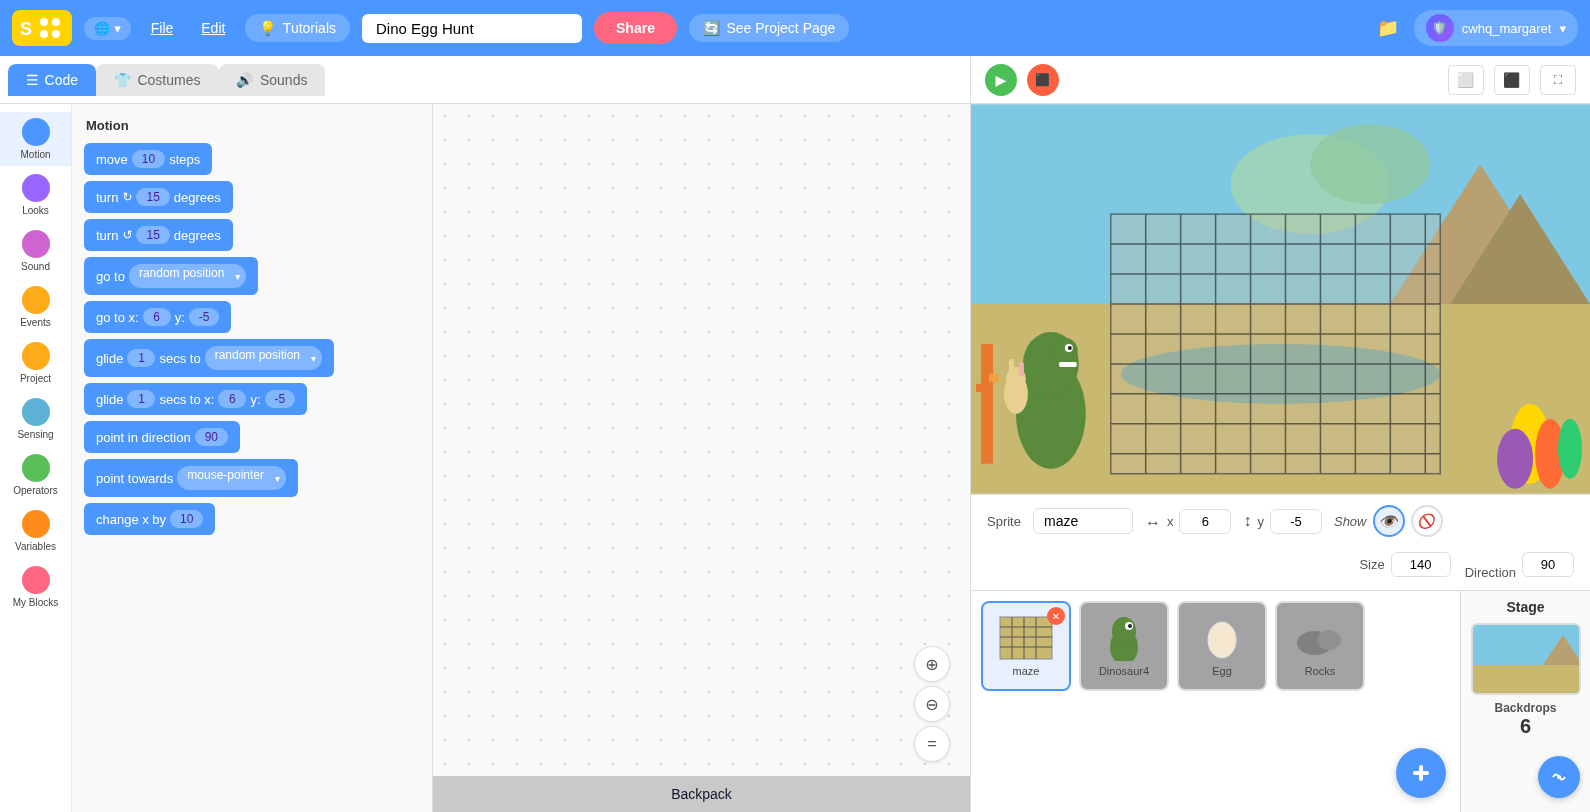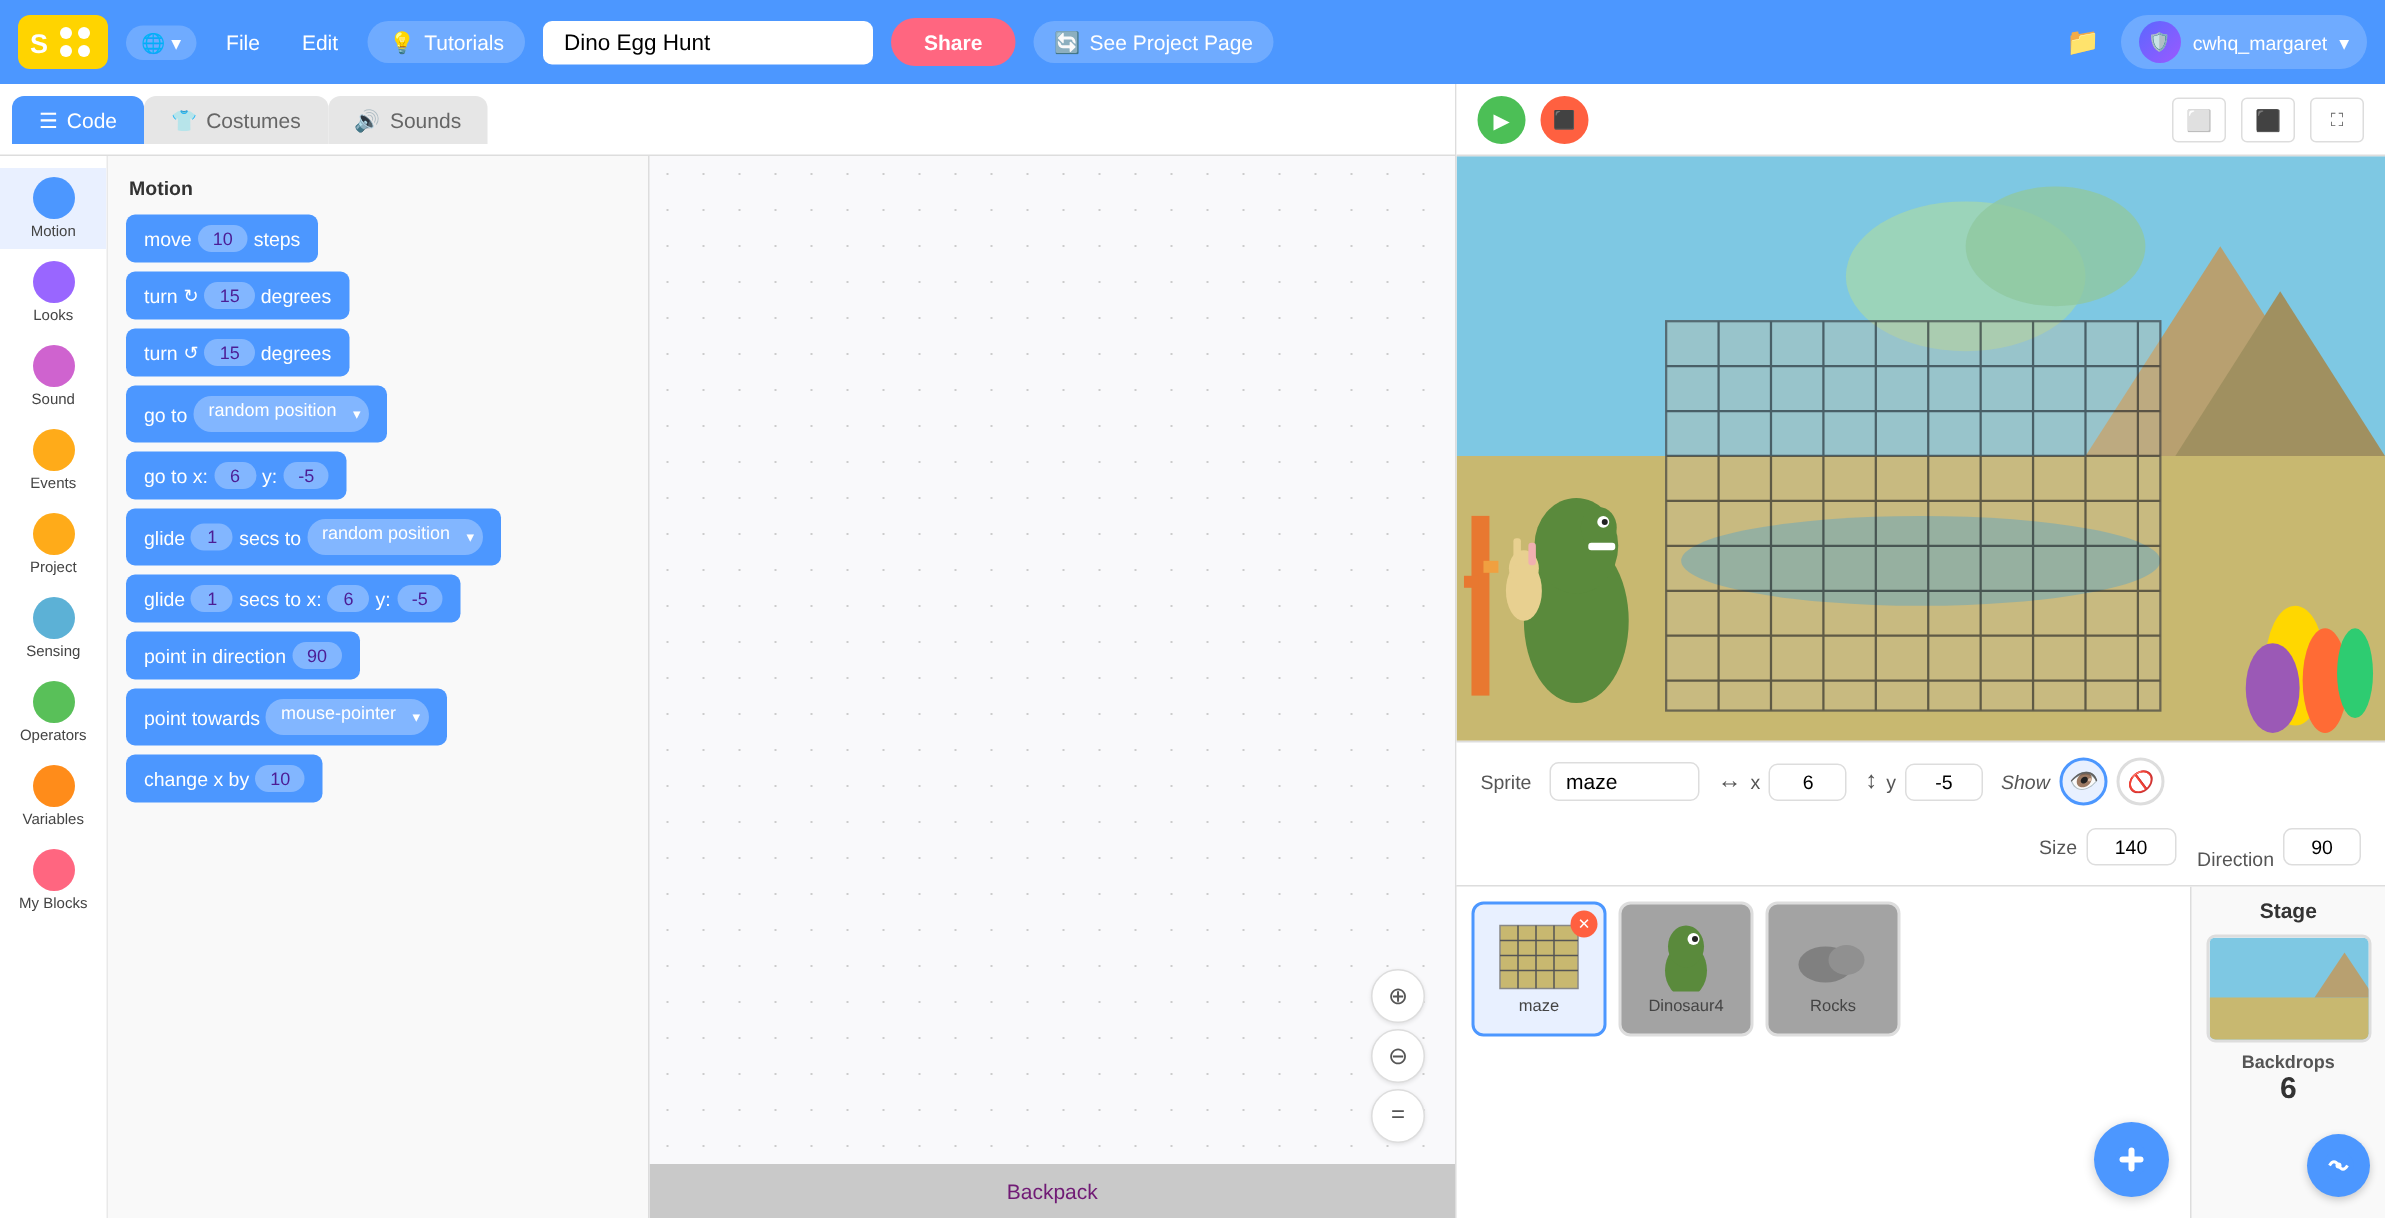--- a/index.html
+++ b/index.html
@@ -23,21 +23,21 @@
       display: flex; align-items: center; justify-content: center;
       font-weight: 900; font-size: 14px; color: #fff;
       flex-shrink: 0;
     }
     .nav-globe {
       display: flex; align-items: center; gap: 4px;
       background: rgba(255,255,255,0.2); border-radius: 20px;
       padding: 4px 10px; cursor: pointer; color: #fff; font-size: 13px;
     }
     .nav-btn {
-      background: none; border: none; color: #fff; font-size: 14px; cursor: pointer; padding: 4px 8px;
+      background: none; border: none; color: #fff; font-size: 14px; cursor: pointer; padding: 4px 8px; text-decoration: underline;
     }
     .nav-tutorials {
       display: flex; align-items: center; gap: 6px;
       background: rgba(255,255,255,0.2); border-radius: 20px;
       padding: 6px 14px; cursor: pointer; color: #fff; font-size: 14px;
     }
     .project-name-input {
       background: #fff; border: none; border-radius: 6px;
       padding: 6px 14px; font-size: 15px; width: 220px; outline: none;
     }
@@ -170,21 +170,21 @@
     .zoom-btn {
       width: 36px; height: 36px; border-radius: 50%;
       background: #fff; border: 1px solid #ddd;
       display: flex; align-items: center; justify-content: center;
       cursor: pointer; font-size: 16px; color: #555; box-shadow: 0 1px 3px rgba(0,0,0,0.1);
     }
     .backpack-bar {
       position: absolute; bottom: 0; left: 0; right: 0;
       height: 36px; background: #c9c9c9;
       display: flex; align-items: center; justify-content: center;
-      font-size: 14px; color: #701a75; cursor: pointer;
+      font-size: 14px; color: #0f172a; cursor: pointer;
     }
 
     
     .right-panel {
       width: 620px;
       display: flex;
       flex-direction: column;
       border-left: 1px solid #ddd;
       background: #f0f0f0;
     }
@@ -666,20 +666,29 @@
               <svg width="40" height="46" viewBox="0 0 40 46">
                 <ellipse cx="20" cy="32" rx="14" ry="18" fill="#5A8A3C"></ellipse>
                 <ellipse cx="20" cy="16" rx="12" ry="14" fill="#5A8A3C"></ellipse>
                 <circle cx="25" cy="11" r="4" fill="white"></circle>
                 <circle cx="26" cy="11" r="2" fill="#222"></circle>
               </svg>
             </div>
             <span>Dinosaur4</span>
           </div>
 
+          <div class="sprite-card">
+            <div class="sprite-thumb">
+              <svg width="36" height="46" viewBox="0 0 36 46">
+                <ellipse cx="18" cy="25" rx="14" ry="18" fill="#F5E6D0"></ellipse>
+                <ellipse cx="18" cy="25" rx="14" ry="18" fill="none" stroke="#ddd" stroke-width="1"></ellipse>
+              </svg>
+            </div>
+            <span>Egg</span>
+          </div>
 
           <div class="sprite-card">
             <div class="sprite-thumb">
               <svg width="50" height="40" viewBox="0 0 50 40">
                 <ellipse cx="20" cy="25" rx="18" ry="12" fill="#808080"></ellipse>
                 <ellipse cx="34" cy="22" rx="12" ry="10" fill="#909090"></ellipse>
               </svg>
             </div>
             <span>Rocks</span>
           </div>

